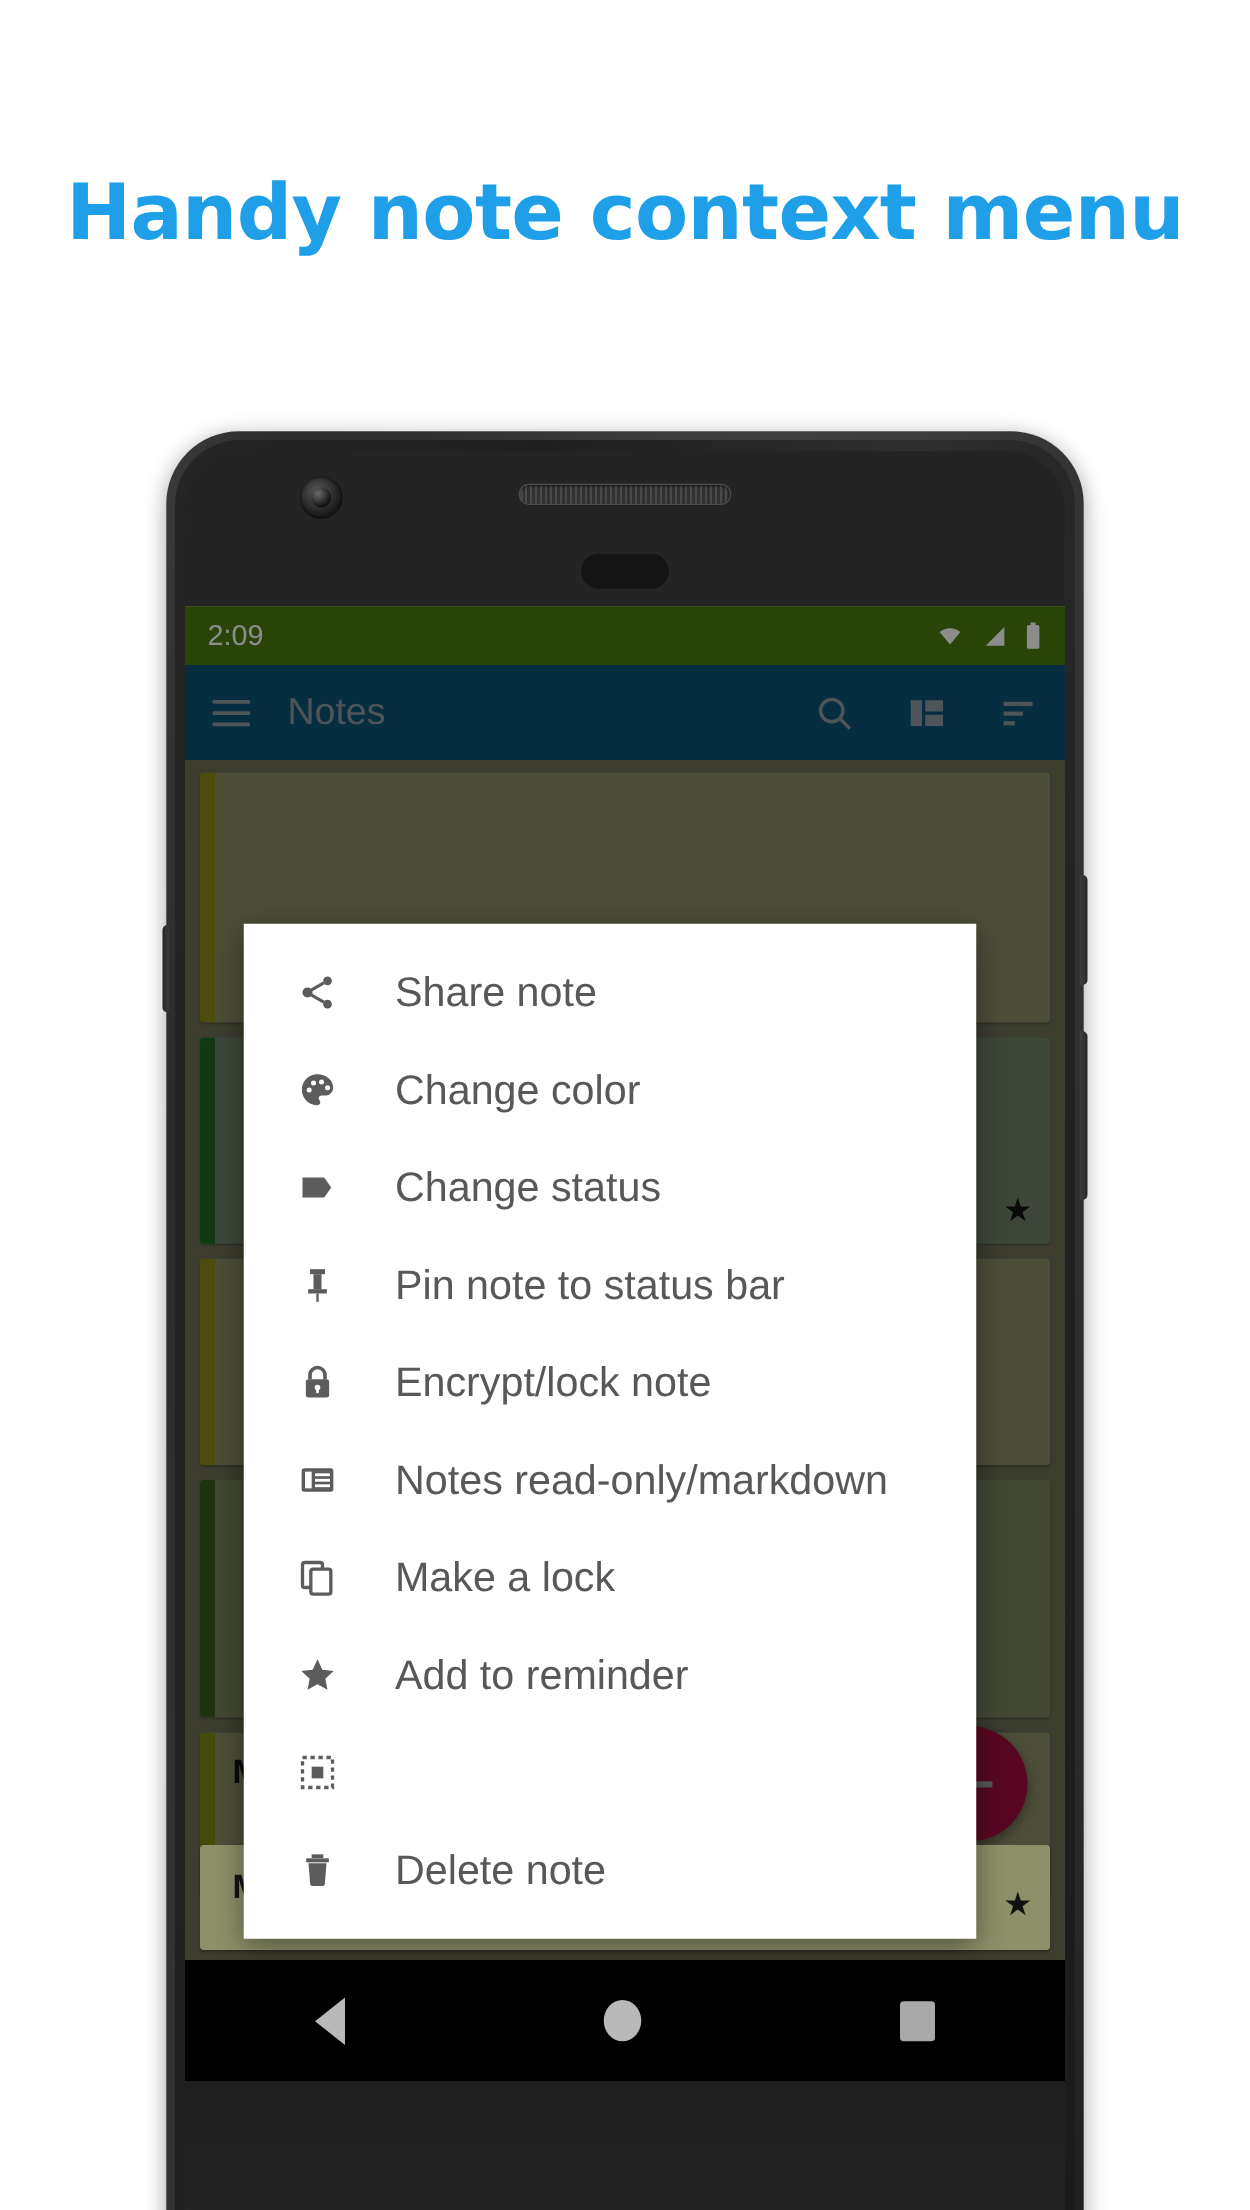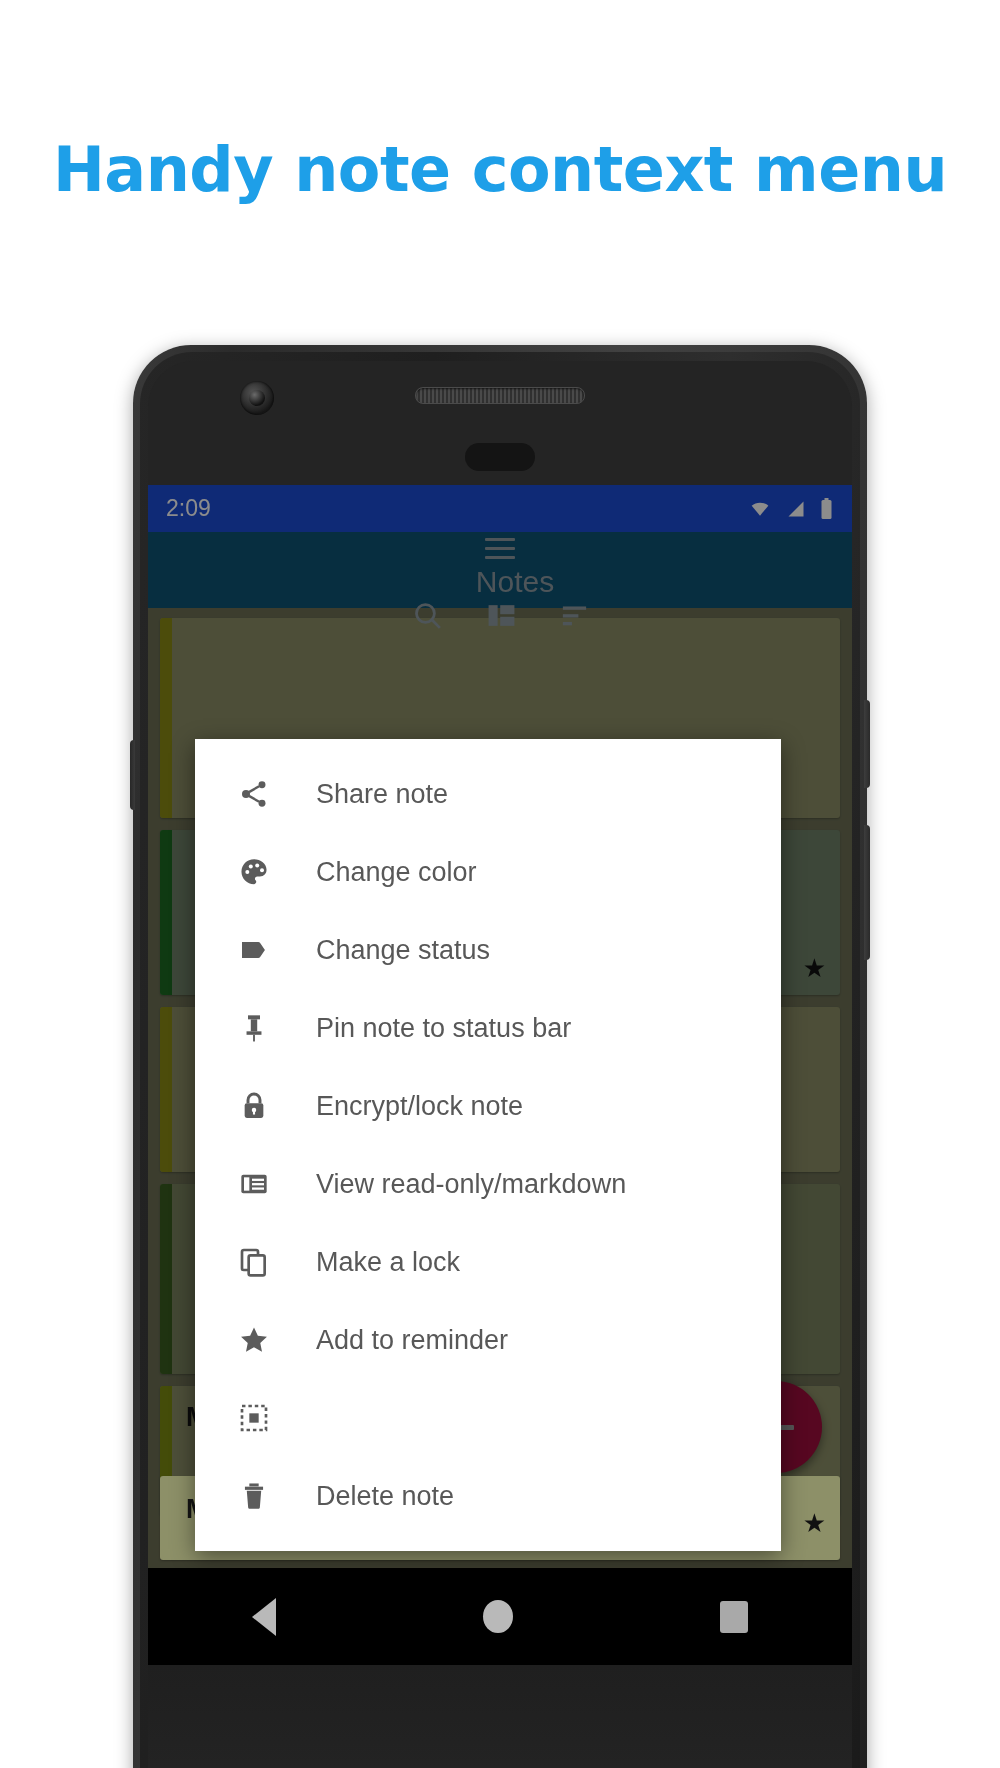--- a/index.html
+++ b/index.html
@@ -132,21 +132,21 @@
     background: #6d7055;
     overflow: hidden;
   }
 
   
   .statusbar {
     position: absolute;
     left: 0; top: 0;
     width: 100%;
     height: 47px;
-    background: #1d4ed8;
+    background: #4d7c0f;
     display: flex;
     align-items: center;
     justify-content: space-between;
     padding: 0 18px;
     box-sizing: border-box;
   }
   .status-clock {
     color: #ffffff;
     font-size: 23px;
     font-family: "Liberation Sans", sans-serif;
@@ -161,21 +161,20 @@
   .toolbar {
     position: absolute;
     left: 0; top: 47px;
     width: 100%;
     height: 76px;
     background: #0d5476;
     display: flex;
     align-items: center;
     padding: 0 22px;
     box-sizing: border-box;
-    flex-direction: column;
   }
   .toolbar-title {
     color: #8e9ba3;
     font-size: 30px;
     margin-left: 30px;
     flex: 1;
   }
   .toolbar-actions {
     display: flex;
     align-items: center;
@@ -280,21 +279,21 @@
     width: 34px;
     height: 34px;
     flex: 0 0 34px;
     display: flex;
     align-items: center;
     justify-content: center;
     color: #5c5c5c;
   }
   .ctxlabel {
     margin-left: 45px;
-    font-size: 27px;
+    font-size: 33px;
     color: #585858;
     white-space: nowrap;
   }
 
   
   .navbar {
     position: absolute;
     left: 0;
     top: 1207px;
     width: 100%;
@@ -486,21 +485,21 @@
           <div class="ctxitem">
             <div class="ctxicon">
               <svg width="32" height="32" viewBox="0 0 24 24">
                 <rect x="2.5" y="5" width="19" height="14" rx="1.5" fill="#5c5c5c"></rect>
                 <rect x="4.5" y="7" width="4" height="10" fill="#ffffff"></rect>
                 <rect x="10.5" y="8" width="9" height="1.7" fill="#ffffff"></rect>
                 <rect x="10.5" y="11.3" width="9" height="1.7" fill="#ffffff"></rect>
                 <rect x="10.5" y="14.6" width="9" height="1.7" fill="#ffffff"></rect>
               </svg>
             </div>
-            <div class="ctxlabel">View read-only/markdown</div>
+            <div class="ctxlabel">Notes read-only/markdown</div>
           </div>
 
           <div class="ctxitem">
             <div class="ctxicon">
               <svg width="32" height="32" viewBox="0 0 24 24">
                 <rect x="3" y="3" width="12" height="15" rx="1.4" fill="none" stroke="#5c5c5c" stroke-width="2"></rect>
                 <rect x="8" y="7" width="12" height="15" rx="1.4" fill="#ffffff" stroke="#5c5c5c" stroke-width="2"></rect>
               </svg>
             </div>
             <div class="ctxlabel">Make a lock</div>

